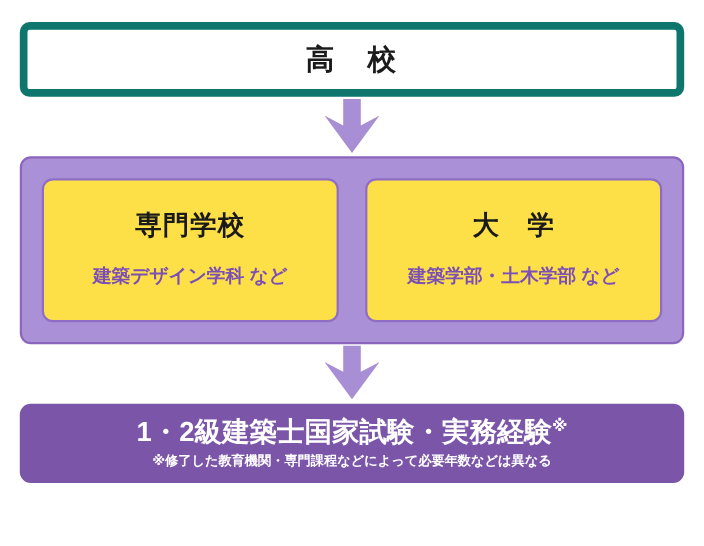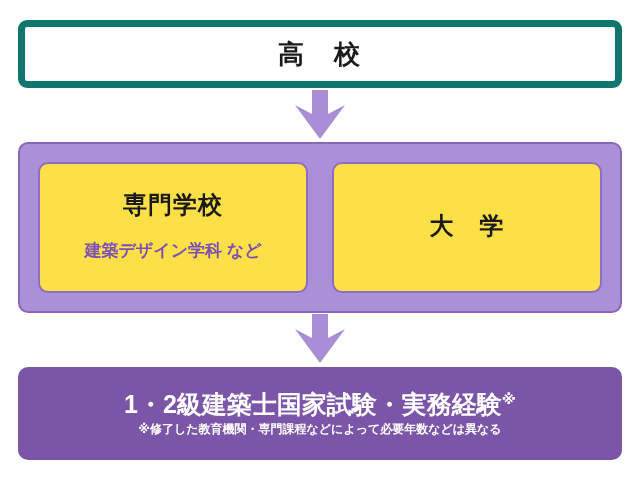--- a/index.html
+++ b/index.html
@@ -79,21 +79,21 @@
   .card .card-subtitle {
     font-size: 17px;
     font-weight: bold;
     color: #7c4fb5;
     text-align: center;
   }
   
   .bottom-box {
     position: absolute;
     left: 18px; top: 367px;
-    width: 604px; height: 93px;
+    width: 604px; height: 72px;
     box-sizing: border-box;
     background: #7b55a8;
     border-radius: 10px;
     display: flex;
     flex-direction: column;
     align-items: center;
     justify-content: center;
     gap: 4px;
     color: #ffffff;
   }
@@ -132,20 +132,21 @@
 
   <div class="container-box">
 
     <div class="card">
       <div class="card-title">専門学校</div>
       <div class="card-subtitle">建築デザイン学科 など</div>
     </div>
 
     <div class="card">
       <div class="card-title">大　学</div>
+      <div class="card-subtitle">建築学部・土木学部 など</div>
     </div>
 
   </div>
 
   <div class="arrow arrow-2">
     <svg viewBox="0 0 50 49" xmlns="http://www.w3.org/2000/svg" aria-hidden="true">
       <polygon points="17,0 33,0 33,24 50,15 25,49 0,15 17,24"></polygon>
     </svg>
   </div>
 

